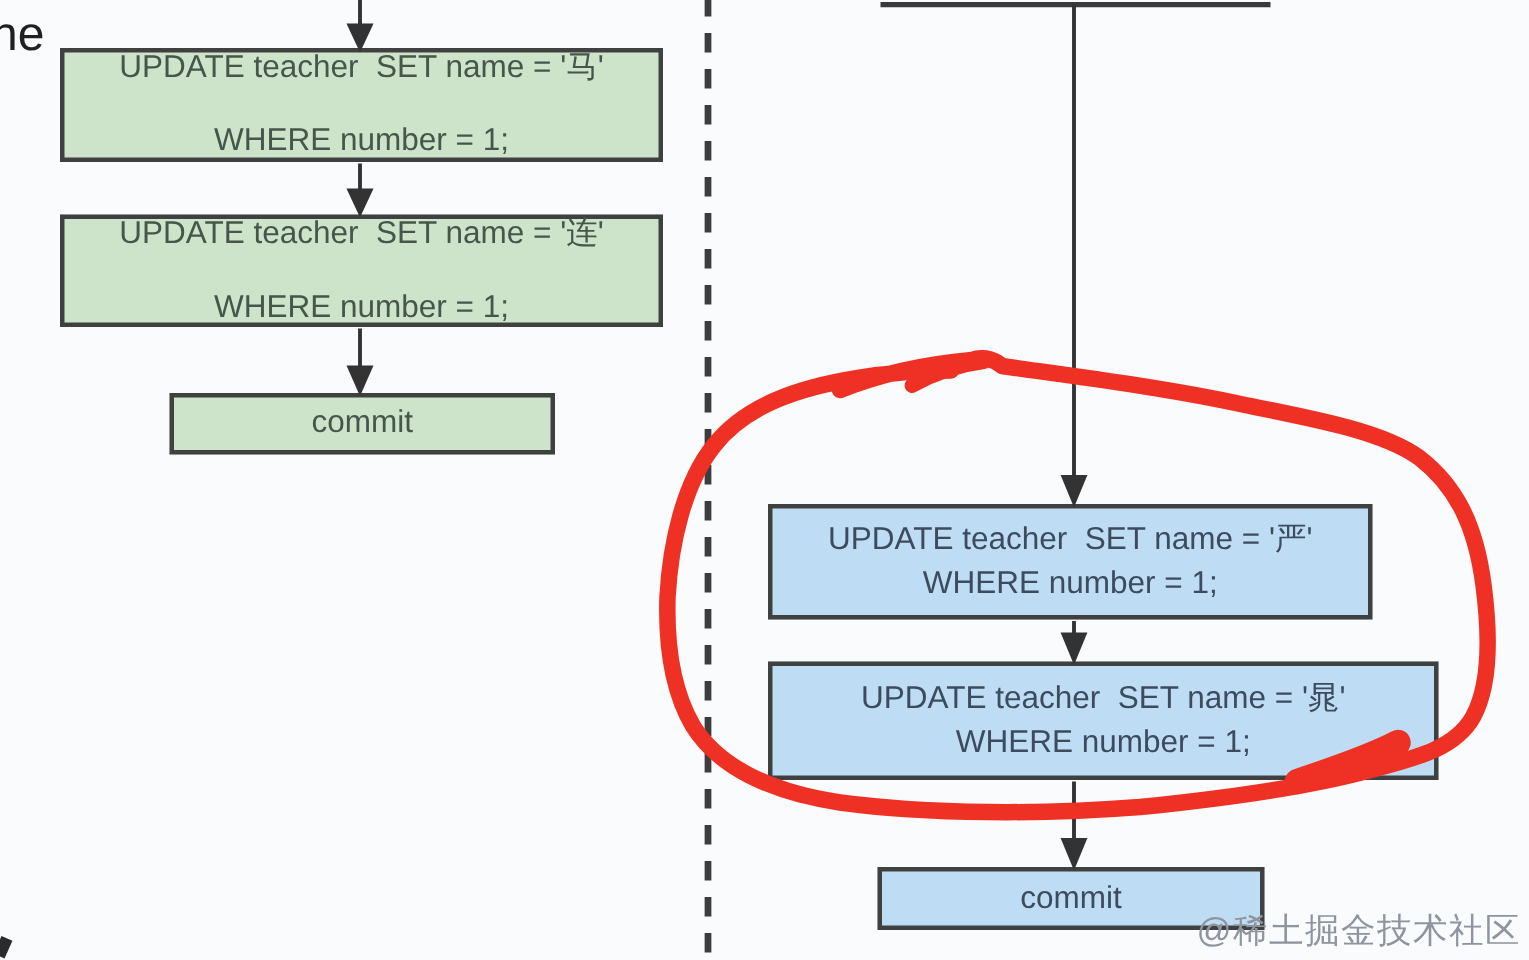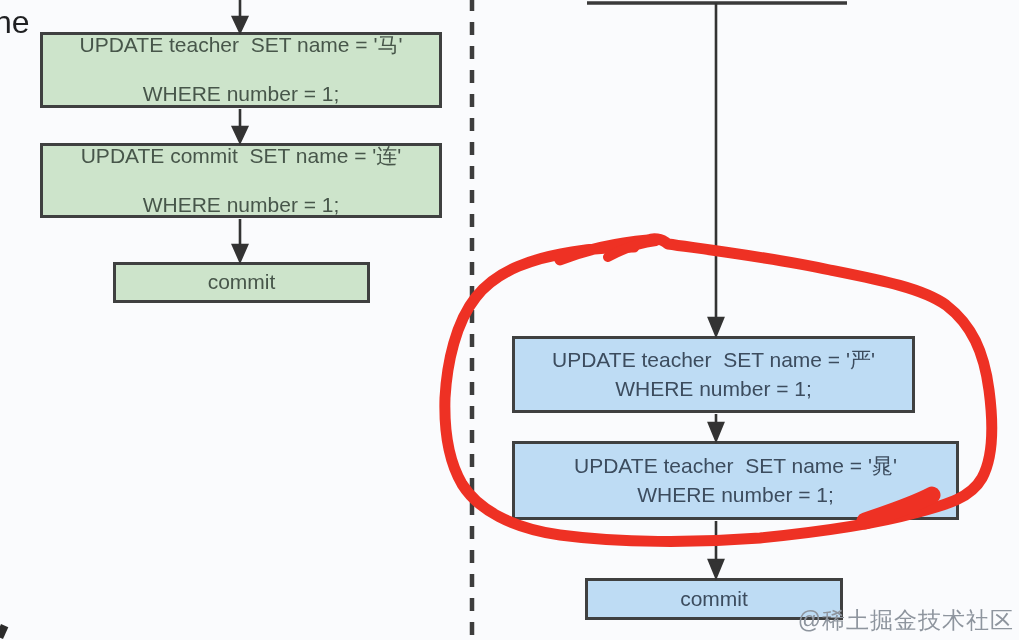--- a/index.html
+++ b/index.html
@@ -74,21 +74,21 @@
 
   <div class="corner-label">ne</div>
 
   <div class="edge-glyph"></div>
 
   <div class="node green green-box-1">
     <span class="line">UPDATE teacher  SET name = '马'</span>
     <span class="line">WHERE number = 1;</span>
   </div>
   <div class="node green green-box-2">
-    <span class="line">UPDATE commit  SET name = '连'</span>
+    <span class="line">UPDATE teacher  SET name = '连'</span>
     <span class="line">WHERE number = 1;</span>
   </div>
   <div class="node green commit-left">
     <span class="line commit-label">commit</span>
   </div>
 
   <div class="node blue blue-box-1">
     <span class="line">UPDATE teacher  SET name = '严'</span>
     <span class="line">WHERE number = 1;</span>
   </div>

